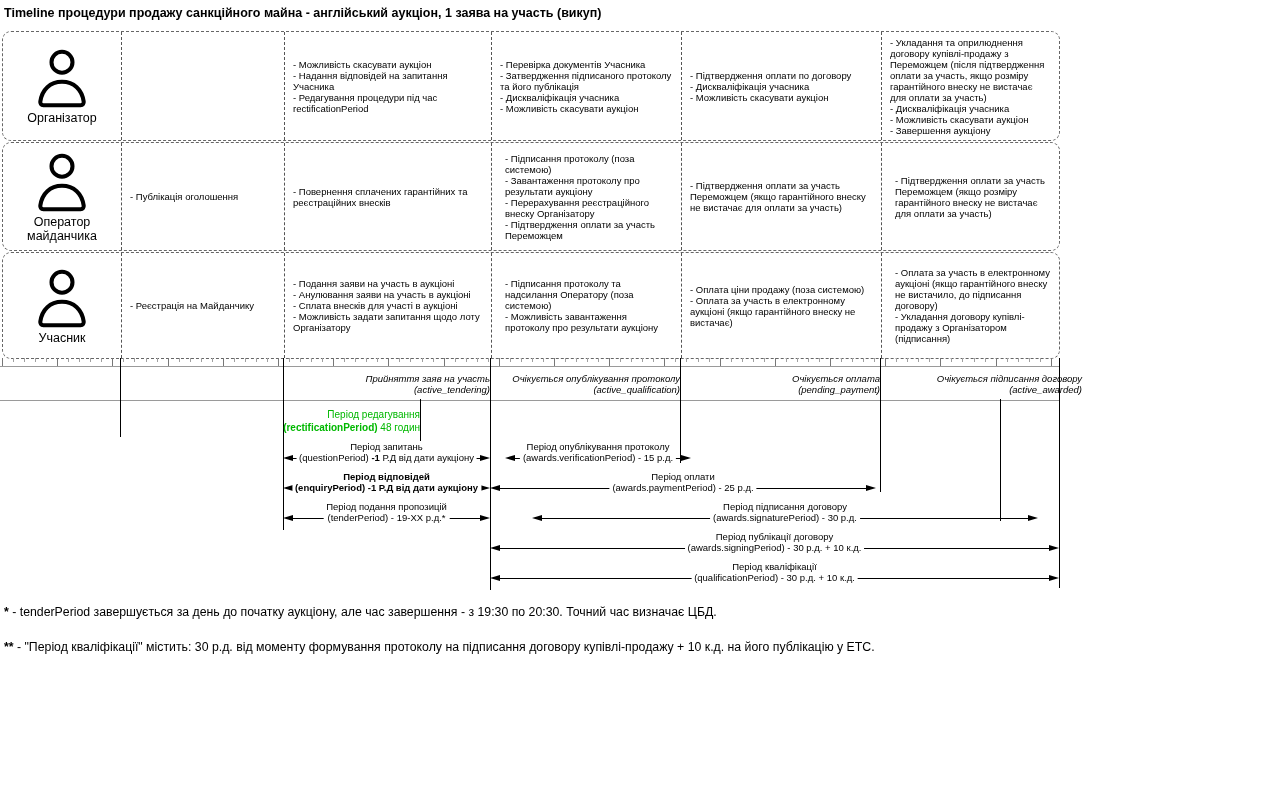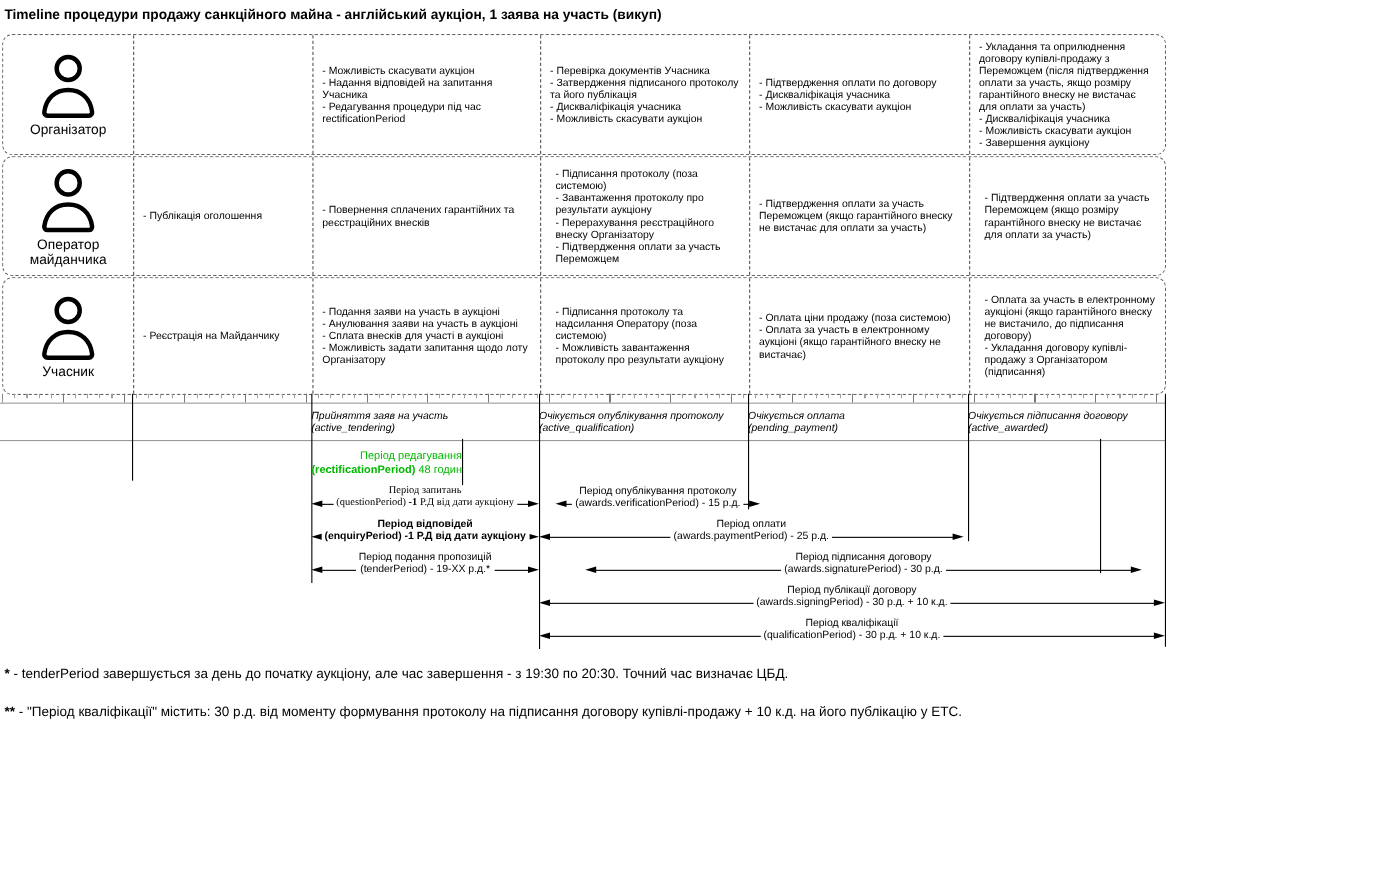--- a/index.html
+++ b/index.html
@@ -20,21 +20,21 @@
 
   
   .ruler{position:absolute;left:0;top:358px;width:1060px;height:8px;
     background-image:
       repeating-linear-gradient(90deg,#777 0 1px,transparent 1px 55.2px),
       repeating-linear-gradient(90deg,#a0a0a0 0 1px,transparent 1px 11.04px);
     background-size:auto 8px,auto 4px;
     background-position:2px 0,2px 0;
     background-repeat:no-repeat;}
   .band{position:absolute;left:0;top:366px;width:1060px;height:33px;border-top:1px solid #9a9a9a;border-bottom:1px solid #9a9a9a;}
-  .phase{position:absolute;top:0;bottom:0;display:flex;flex-direction:column;align-items:flex-start;justify-content:center;
+  .phase{position:absolute;top:0;bottom:0;display:flex;flex-direction:column;align-items:flex-end;justify-content:center;
          font-size:9.5px;line-height:11px;font-style:italic;text-align:center;}
 
   
   .vline{position:absolute;width:0;border-left:1px solid #000;}
 
   
   .arrow{position:absolute;height:26px;}
   .shaft{position:absolute;left:8px;right:8px;top:17px;height:1px;background:#000;}
   .ah{position:absolute;top:13.5px;width:0;height:0;border-top:3.5px solid transparent;border-bottom:3.5px solid transparent;}
   .ah.l{left:0;border-right:10px solid #000;}
@@ -160,21 +160,21 @@
   <div class="vline" style="left:680px;top:358px;height:105px;"></div>
   <div class="vline" style="left:880px;top:358px;height:134px;"></div>
   <div class="vline" style="left:1000px;top:399px;height:122px;"></div>
   <div class="vline" style="left:1059px;top:358px;height:230px;"></div>
 
   <div class="rect-label" id="rect-label" style="color: rgb(0, 184, 0);">
     <span>Період редагування</span><br>
     <b>(rectificationPeriod)</b><span> 48 годин</span>
   </div>
 
-  <div class="arrow" style="left:283px;top:441px;width:207px;font-family:Liberation Serif, serif;">
+  <div class="arrow" style="left:283px;top:441px;width:207px;">
     <i class="ah l"></i>
       <i class="ah r"></i>
     <div class="shaft"></div>
     <div class="alabel"><span>Період запитань</span><br><span>(questionPeriod) </span><b>-1</b><span> Р.Д від дати аукціону</span></div>
   </div>
 
   <div class="arrow" style="left:283px;top:471px;width:207px;font-weight:bold;">
     <i class="ah l"></i>
       <i class="ah r"></i>
     <div class="shaft"></div>

